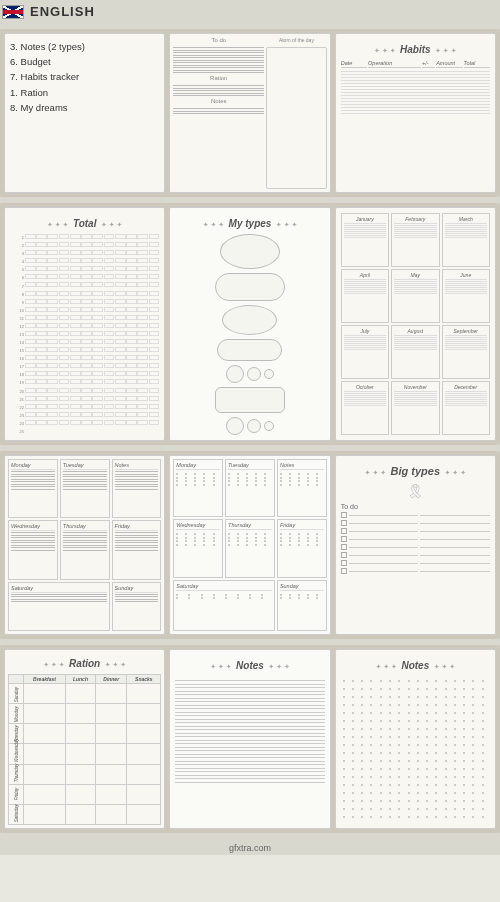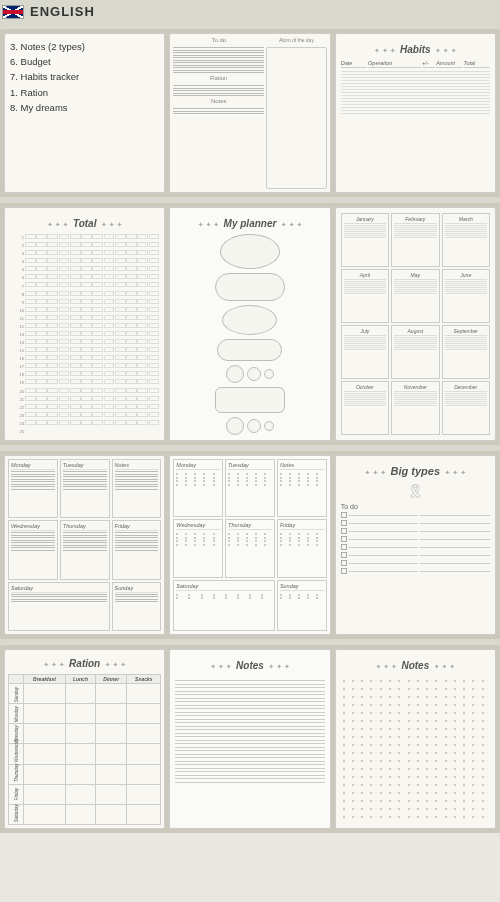--- a/index.html
+++ b/index.html
@@ -721,21 +721,21 @@
               <div style="height:5px; border:0.5px solid #ddd;"></div>
               <div style="height:5px; border:0.5px solid #ddd;"></div>
             </div>
         </div>
       </div>
     </div>
 
     <div class="template-card" style="min-height:180px; background:#fafaf6;">
       <div style="text-align:center; margin-bottom:3px;">
         <span class="ornament">✦ ✦ ✦</span>
-        <span style="font-size:10px; font-style:italic; font-weight:bold; color:#555;">My planner</span>
+        <span style="font-size:10px; font-style:italic; font-weight:bold; color:#555;">My types</span>
         <span class="ornament">✦ ✦ ✦</span>
       </div>
 
       <div style="display:flex; flex-direction:column; align-items:center; gap:4px; flex:1;">
         <div style="width:60px; height:35px; border:1.5px solid #bbb; border-radius:50%; background:#f5f5f0;"></div>
         <div style="width:70px; height:28px; border:1.5px solid #bbb; border-radius:14px; background:#f5f5f0;"></div>
         <div style="width:55px; height:30px; border:1.5px solid #bbb; border-radius:50%; background:#f5f5f0;"></div>
         <div style="width:65px; height:22px; border:1.5px solid #bbb; border-radius:11px; background:#f5f5f0;"></div>
         <div style="display:flex; gap:3px;">
           <div style="width:18px; height:18px; border:1.5px solid #bbb; border-radius:50%; background:#f5f5f0;"></div>
@@ -1665,14 +1665,15 @@
           <div class="dot"></div>
           <div class="dot"></div>
           <div class="dot"></div>
           <div class="dot"></div>
           <div class="dot"></div>
           <div class="dot"></div>
       </div>
     </div>
   </div>
 
+  <div class="footer-watermark">gfxtra.com</div>
 
 </div>
 
 </body></html>

